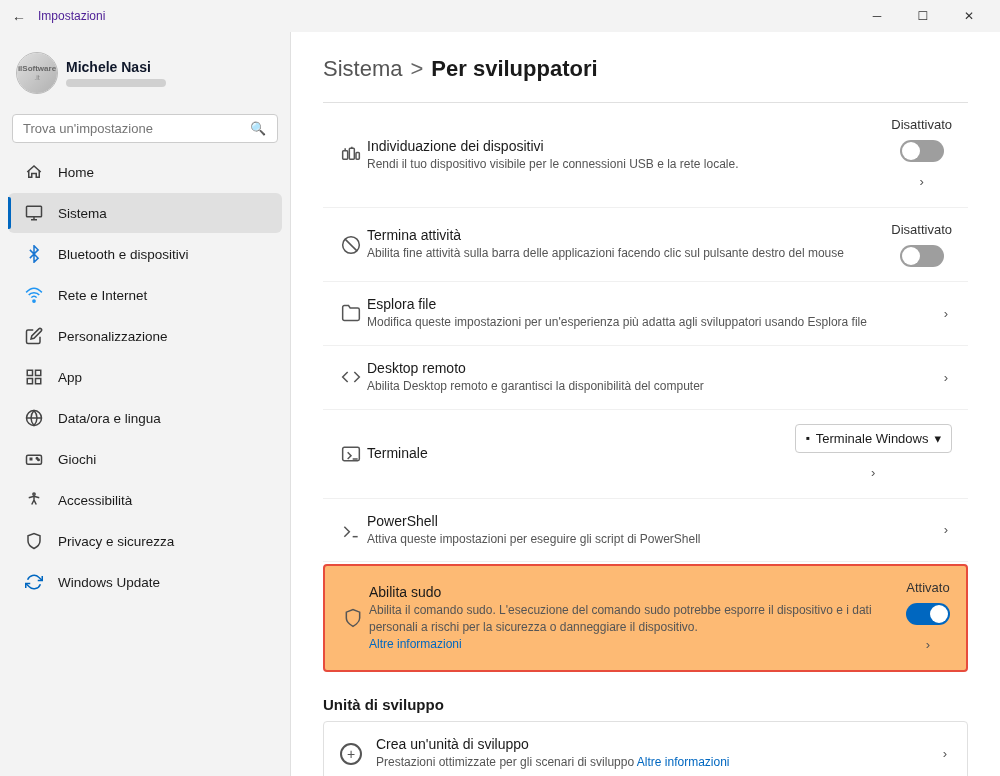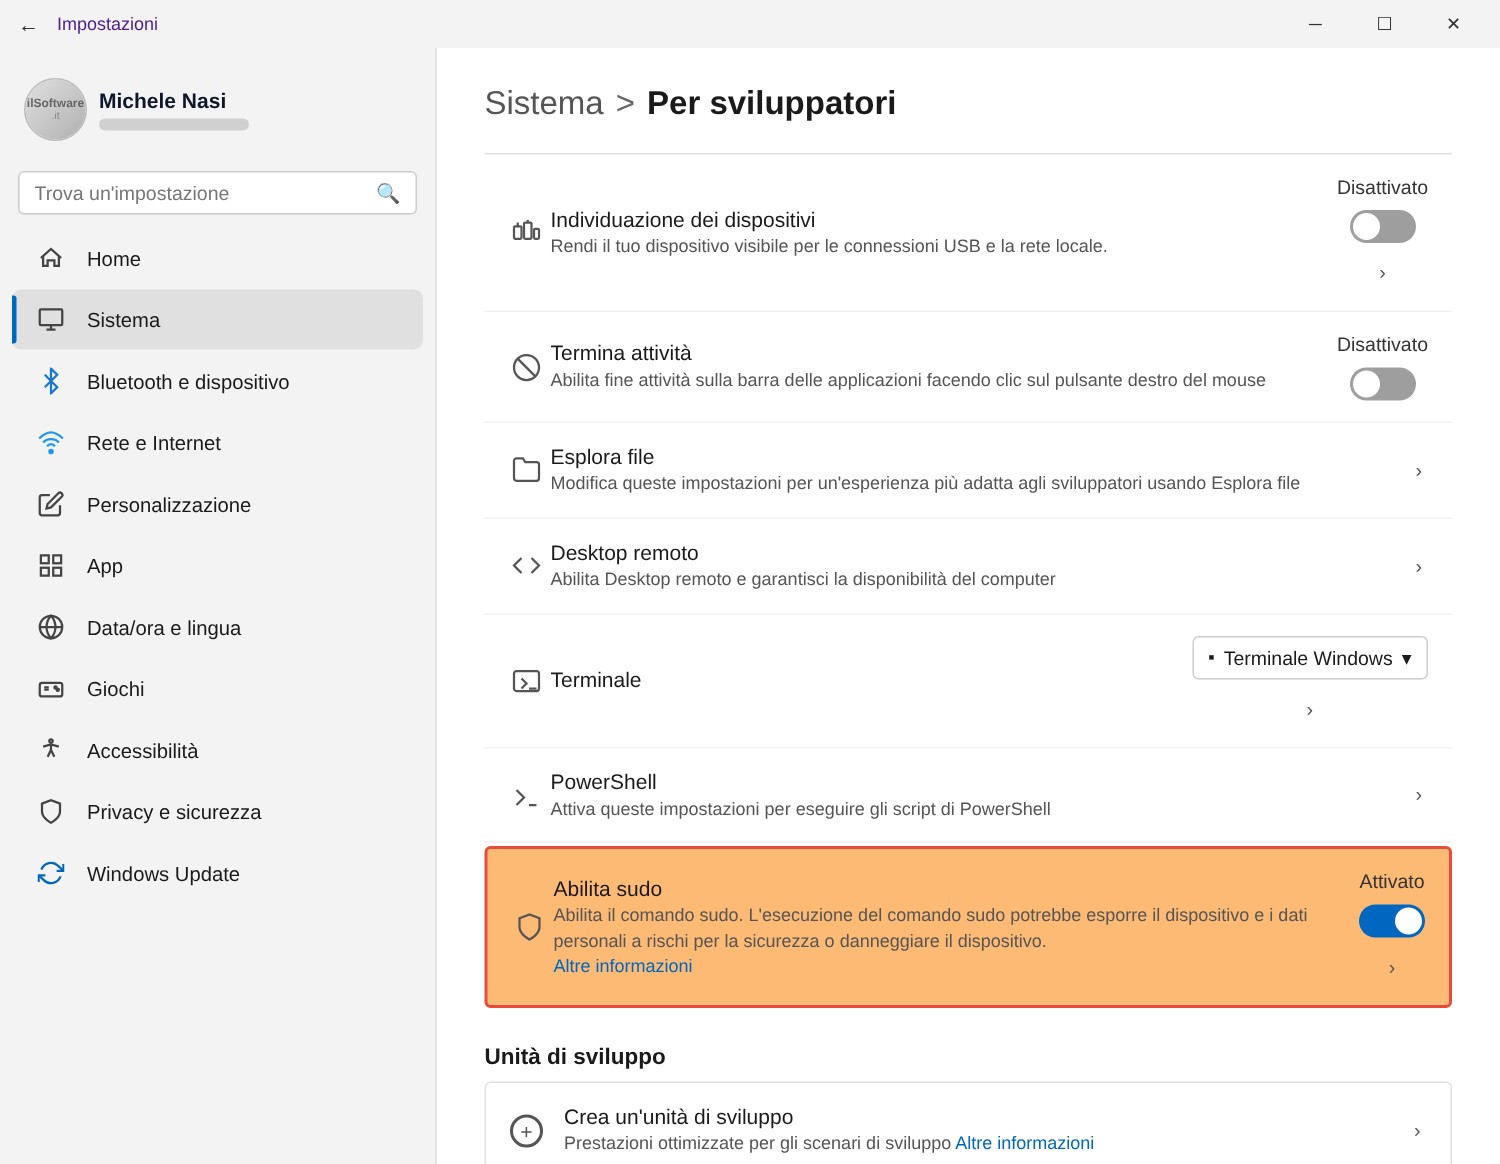--- a/index.html
+++ b/index.html
@@ -197,21 +197,21 @@
             </svg>
           </span>
     <span>Sistema</span>
   </div>
         <div class="nav-item">
     <span class="nav-icon">
             <svg width="18" height="18" viewBox="0 0 24 24" fill="none" stroke="#1976d2" stroke-width="2">
               <polyline points="6.5 6.5 17.5 17.5 12 23 12 1 17.5 6.5 6.5 17.5"></polyline>
             </svg>
           </span>
-    <span>Bluetooth e dispositivo</span>
+    <span>Bluetooth e dispositivi</span>
   </div>
         <div class="nav-item">
     <span class="nav-icon">
             <svg width="18" height="18" viewBox="0 0 24 24" fill="none" stroke="#2196f3" stroke-width="2">
               <path d="M1.5 8.5C5 5 9.5 3 12 3s7 2 10.5 5.5"></path>
               <path d="M5 12c1.5-2 4-3 7-3s5.5 1 7 3"></path>
               <path d="M8.5 15.5c1-1.5 2-2 3.5-2s2.5.5 3.5 2"></path>
               <circle cx="12" cy="20" r="1.5" fill="#2196f3"></circle>
             </svg>
           </span>

